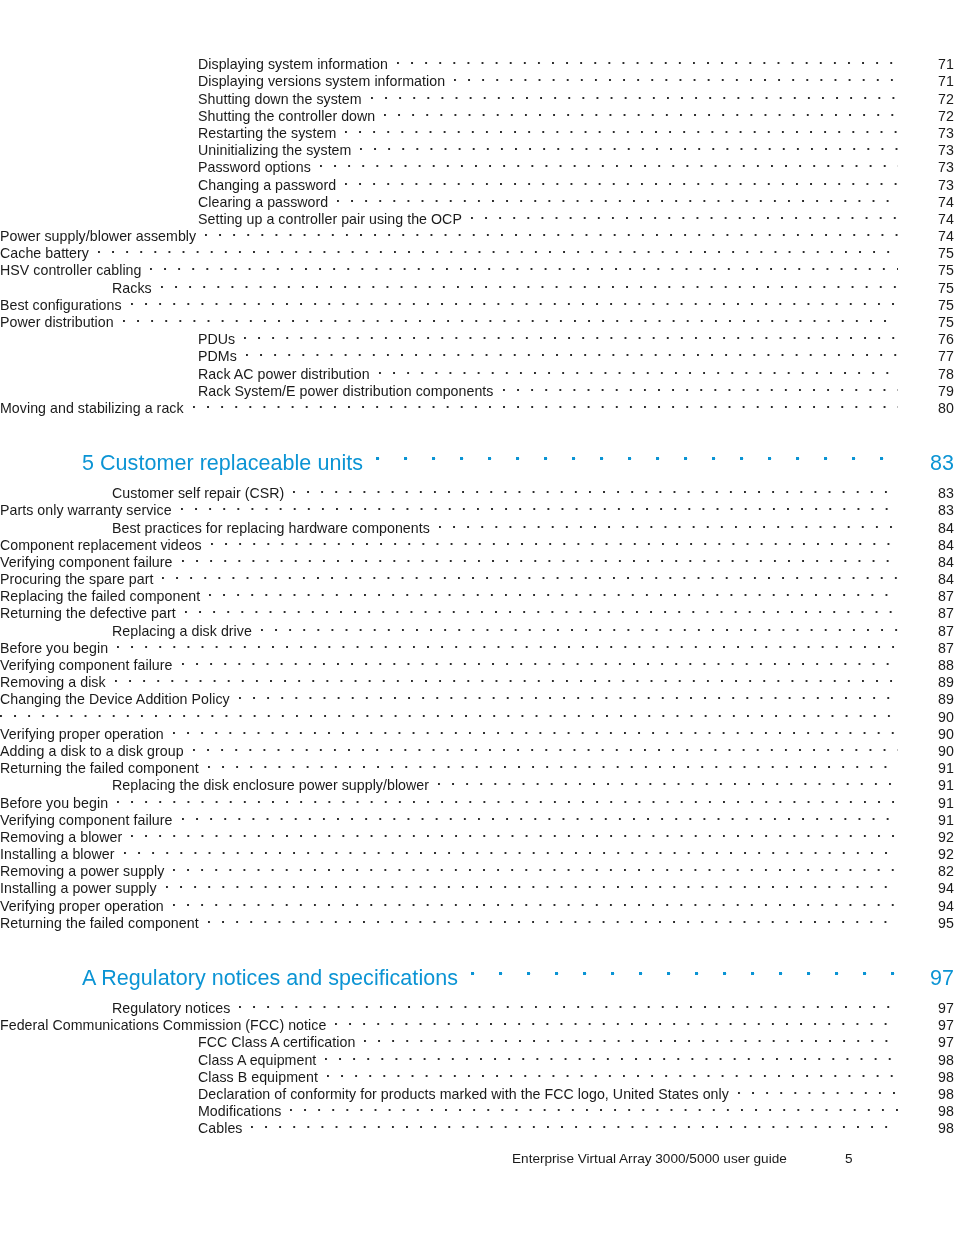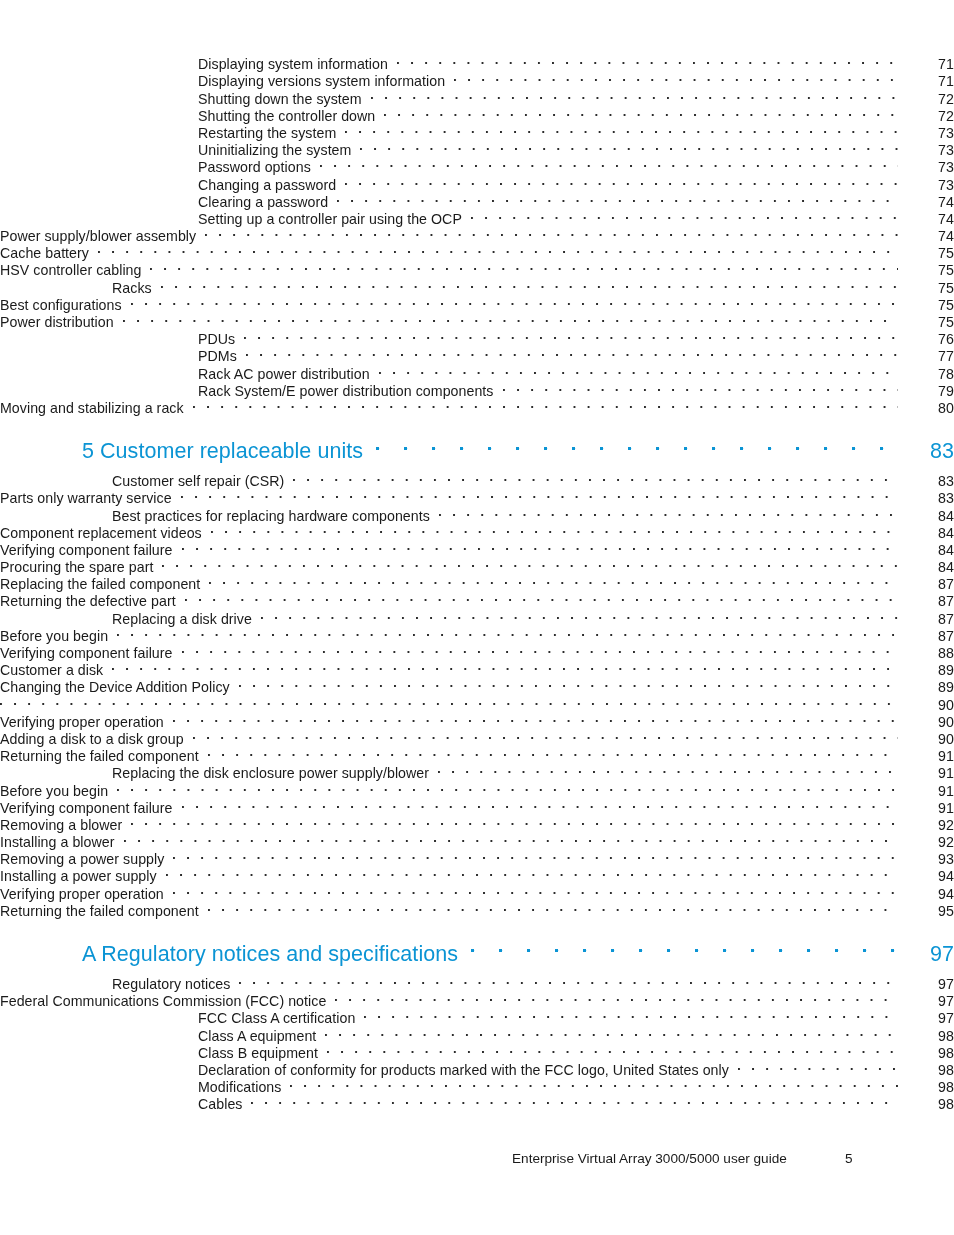--- a/index.html
+++ b/index.html
@@ -82,21 +82,21 @@
     height: 3px;
     background-image: radial-gradient(circle at 1.5px 1.5px, #0b94d4 1.5px, rgba(0,0,0,0) 2.1px);
     background-size: 28px 3px;
   }
   .row.chapter .pageno {
     color: #0b94d4;
     width: 46px;
     padding-left: 10px;
   }
 
-  .gap-before { margin-top: 23px; align-items: center; }
+  .gap-before { margin-top: 35px; }
   .gap-after  { margin-bottom: 3px; }
 
   
   .footer {
     position: absolute;
     left: 0;
     top: 1151px;
     width: 954px;
     height: 20px;
     display: flex;
@@ -277,21 +277,21 @@
       <span class="label">Before you begin</span>
       <span class="leader"></span>
       <span class="pageno">87</span>
     </div>
     <div class="row lvl2">
       <span class="label">Verifying component failure</span>
       <span class="leader"></span>
       <span class="pageno">88</span>
     </div>
     <div class="row lvl2">
-      <span class="label">Customer a disk</span>
+      <span class="label">Removing a disk</span>
       <span class="leader"></span>
       <span class="pageno">89</span>
     </div>
     <div class="row lvl2">
       <span class="label">Changing the Device Addition Policy</span>
       <span class="leader"></span>
       <span class="pageno">89</span>
     </div>
     <div class="row lvl2">
       <span class="leader"></span>
@@ -333,21 +333,21 @@
       <span class="pageno">92</span>
     </div>
     <div class="row lvl2">
       <span class="label">Installing a blower</span>
       <span class="leader"></span>
       <span class="pageno">92</span>
     </div>
     <div class="row lvl2">
       <span class="label">Removing a power supply</span>
       <span class="leader"></span>
-      <span class="pageno">93</span>
+      <span class="pageno">82</span>
     </div>
     <div class="row lvl2">
       <span class="label">Installing a power supply</span>
       <span class="leader"></span>
       <span class="pageno">94</span>
     </div>
     <div class="row lvl2">
       <span class="label">Verifying proper operation</span>
       <span class="leader"></span>
       <span class="pageno">94</span>

